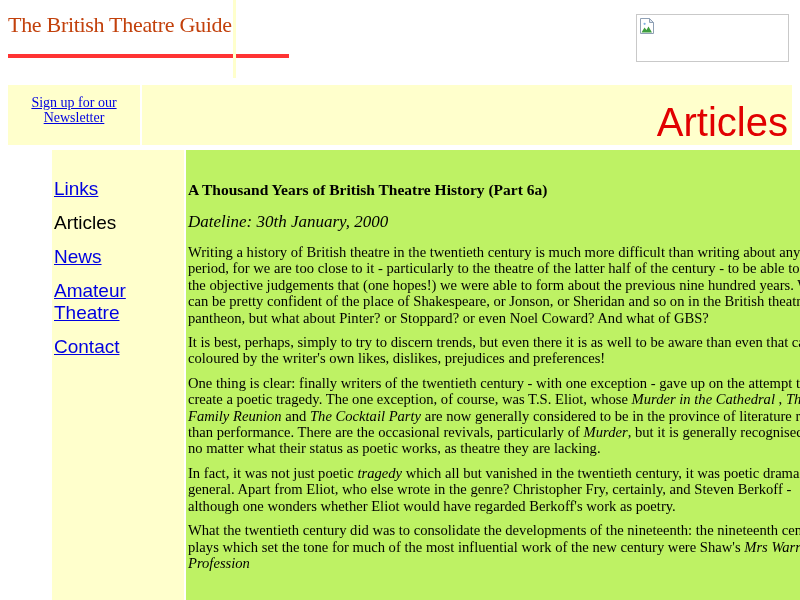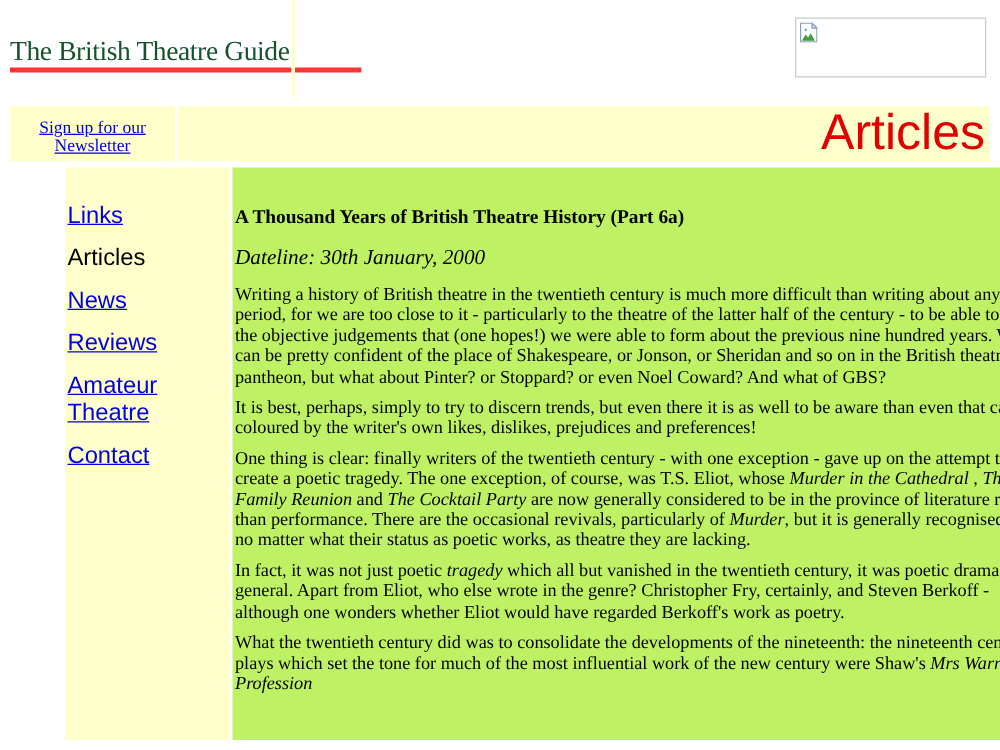--- a/index.html
+++ b/index.html
@@ -3,41 +3,41 @@
 <meta charset="utf-8">
 <style>
   * { box-sizing: border-box; margin: 0; padding: 0; }
   html, body { width: 800px; height: 600px; overflow: hidden; background: #ffffff; }
   body { position: relative; font-family: "Liberation Serif", serif; }
   .page { position: absolute; left: 8px; top: 8px; width: 784px; }
 
   
   .masthead { position: relative; height: 77px; }
   .logo-text {
-    position: absolute; left: 0; top: 20px;
+    position: absolute; left: 0; top: 4px;
     font-family: "Liberation Serif", serif;
-    font-size: 22px; letter-spacing: -0.3px; color: #14532d; white-space: nowrap;
+    font-size: 22px; letter-spacing: -0.3px; color: #c2410c; white-space: nowrap;
   }
   .logo-underline {
     position: absolute; left: 0; top: 46px; width: 281px; height: 4px;
     background: #ff3333;
   }
   .yellow-divider {
     position: absolute; left: 225px; top: -8px; width: 3px; height: 78px;
     background: #ffffcc; z-index: 2;
   }
   .img-placeholder {
     position: absolute; left: 628px; top: 6px; width: 153px; height: 48px;
     border: 1px solid #c9c9c9; background: #ffffff; padding: 3px;
   }
   .img-placeholder svg { display: block; }
 
   
   .toprow, .mainrow { display: grid; grid-template-columns: 132px 650px; column-gap: 2px; }
-  .toprow { height: 44px; }
+  .toprow { height: 60px; }
   .rowgap { height: 5px; }
   .mainrow { height: 458px; padding-left: 44px; }
 
   .newsletter-cell {
     background: #ffffcc; text-align: center; padding-top: 10px;
     font-size: 14px; line-height: 15px;
   }
   .newsletter-cell a {
     color: #0000e0; text-decoration: underline; display: inline-block; max-width: 110px;
   }
@@ -111,23 +111,20 @@
 
     <div class="sidebar-cell">
       <div class="nav-item">
         <a href="#">Links</a>
       </div>
       <div class="nav-item nav-current">Articles</div>
       <div class="nav-item">
         <a href="#">News</a>
       </div>
       <div class="nav-item">
-        <a href="#">Reviews</a>
-      </div>
-      <div class="nav-item">
         <a href="#">Amateur Theatre</a>
       </div>
       <div class="nav-item">
         <a href="#">Contact</a>
       </div>
     </div>
 
     <div class="content-cell">
       <div class="article-title">A Thousand Years of British Theatre History (Part 6a)</div>
       <div class="dateline">Dateline: 30th January, 2000</div>

